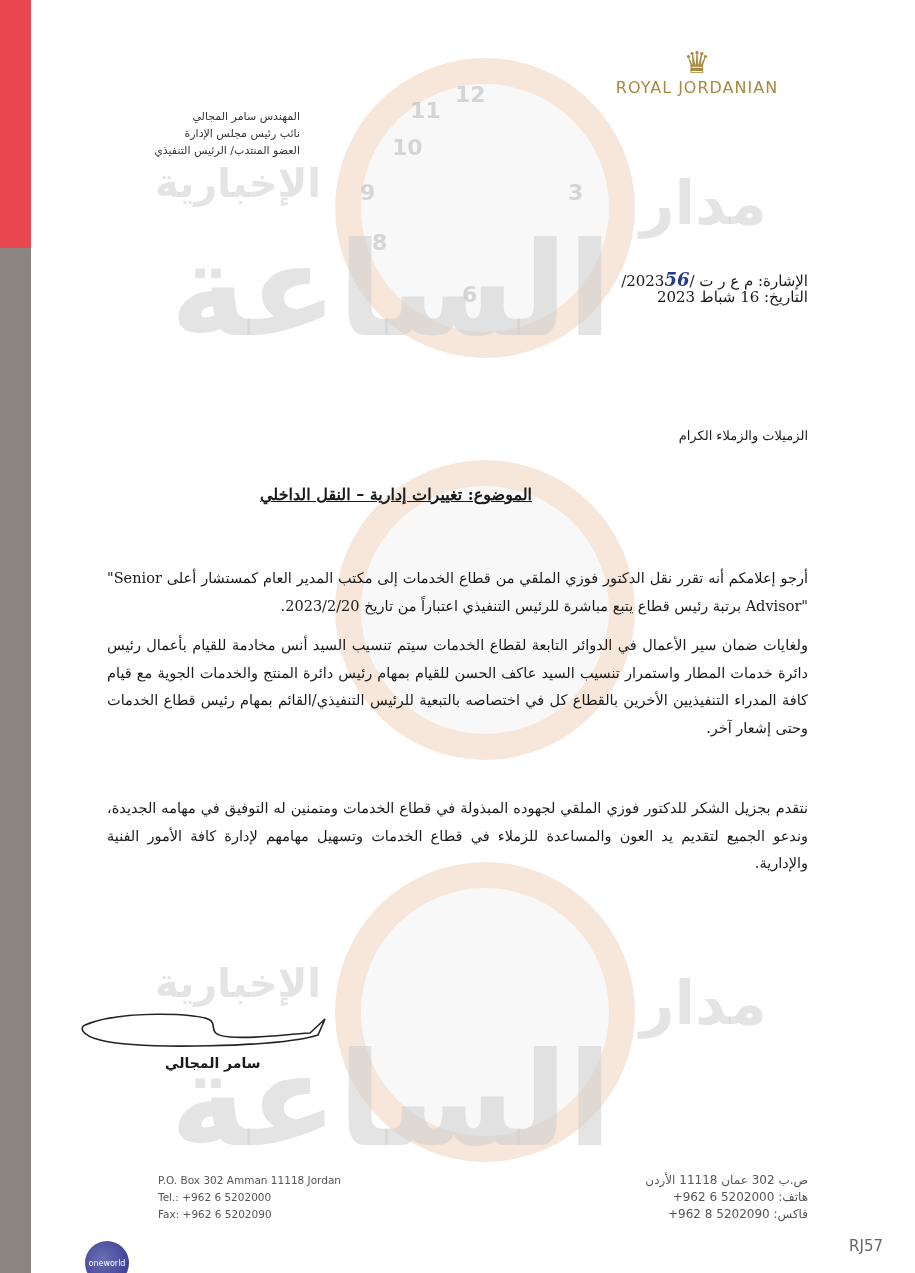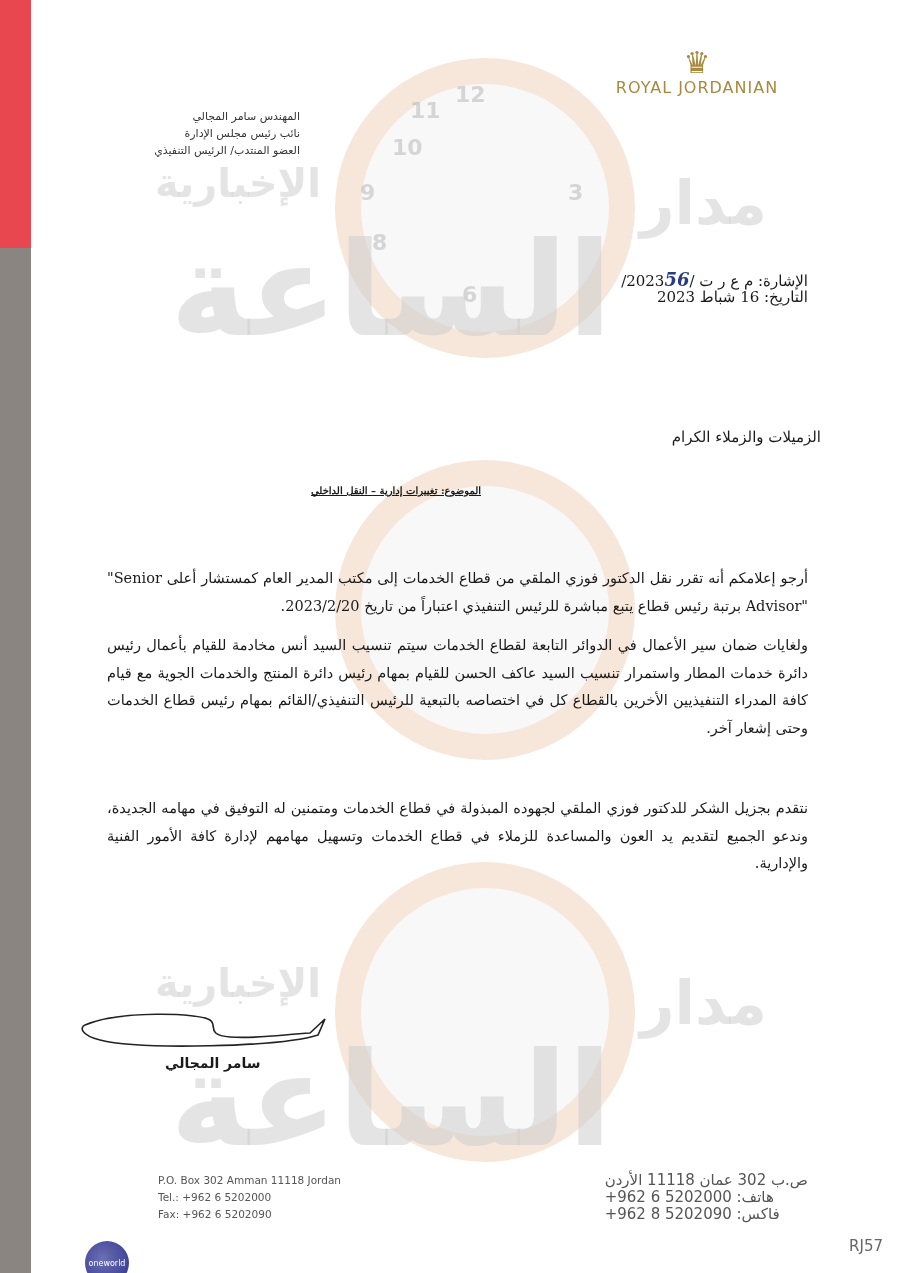--- a/index.html
+++ b/index.html
@@ -21,35 +21,35 @@
     .logo { position: absolute; right: 128px; top: 48px; text-align: center; width: 180px; }
     .crown { color: #a8893e; font-size: 30px; line-height: 30px; }
     .logo-ar { color: #a8893e; font-size: 28px; line-height: 34px; direction: rtl; font-style: italic; }
     .logo-en { color: #a8893e; font-family: "DejaVu Sans", sans-serif; font-size: 16px; letter-spacing: 1px; }
 
     .sender { position: absolute; left: 120px; top: 108px; width: 180px; direction: rtl; text-align: right; font-size: 11px; line-height: 17px; color: #333; font-family: "DejaVu Sans", sans-serif; }
 
     .meta { position: absolute; right: 107px; top: 272px; direction: rtl; text-align: right; font-size: 15px; line-height: 16px; }
     .ref-num { font-style: italic; color: #2a3a8a; font-weight: bold; font-size: 18px; }
 
-    .greeting { position: absolute; right: 94px; top: 428px; direction: rtl; font-size: 15px; }
-    .subject { position: absolute; left: 200px; width: 392px; top: 485px; direction: rtl; text-align: center; font-size: 10px; font-weight: bold; text-decoration: underline; }
+    .greeting { position: absolute; right: 107px; top: 428px; direction: rtl; font-size: 13px; }
+    .subject { position: absolute; left: 200px; width: 392px; top: 485px; direction: rtl; text-align: center; font-size: 16px; font-weight: bold; text-decoration: underline; }
 
     .body-text { position: absolute; left: 107px; right: 107px; direction: rtl; text-align: justify; font-size: 14.5px; line-height: 27.5px; }
     .p1 { top: 565px; }
     .p2 { top: 632px; }
     .p3 { top: 795px; }
     .latin { direction: ltr; unicode-bidi: embed; }
 
     .signature { position: absolute; left: 80px; top: 1005px; width: 260px; height: 50px; }
     .sig-name { position: absolute; left: 165px; top: 1055px; direction: rtl; font-size: 14px; font-weight: bold; font-family: "DejaVu Sans", sans-serif; }
 
     .oneworld { position: absolute; left: 85px; top: 1241px; width: 44px; height: 44px; border-radius: 50%; background: radial-gradient(circle at 40% 40%, #6b6fb5, #2e3288); color: #fff; font-family: "DejaVu Sans", sans-serif; font-size: 8px; display: flex; align-items: center; justify-content: center; }
     .addr-en { position: absolute; left: 158px; top: 1172px; font-family: "DejaVu Sans", sans-serif; font-size: 10.5px; line-height: 17px; color: #555; }
-    .addr-ar { position: absolute; right: 107px; top: 1172px; direction: rtl; text-align: left; font-family: "DejaVu Sans", sans-serif; font-size: 15px; line-height: 17px; color: #555; }
+    .addr-ar { position: absolute; right: 107px; top: 1172px; direction: rtl; text-align: right; font-family: "DejaVu Sans", sans-serif; font-size: 12px; line-height: 17px; color: #555; }
     .code { position: absolute; right: 32px; top: 1237px; font-family: "DejaVu Sans", sans-serif; font-size: 15px; color: #666; }
   </style>
 </head>
 <body>
 
 <div class="strip-red"></div>
 <div class="strip-gray"></div>
 
 <div class="wm wm-clock" style="left:335px; top:58px; width:248px; height:248px;"></div>
 <div class="wm wm-clock" style="left:335px; top:460px; width:248px; height:248px;"></div>

